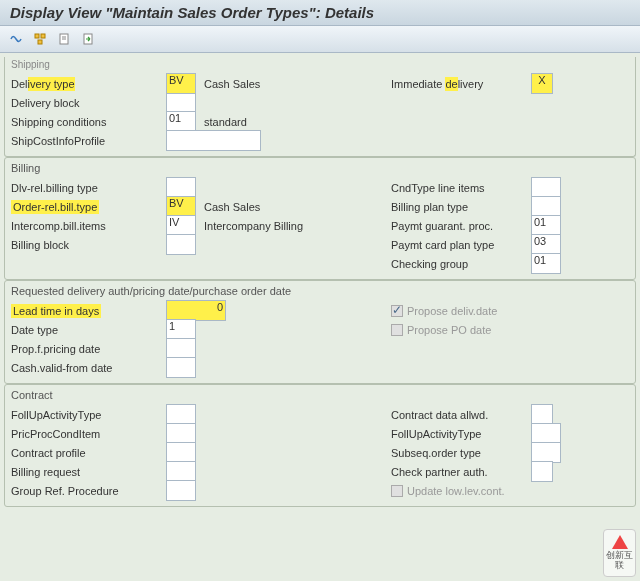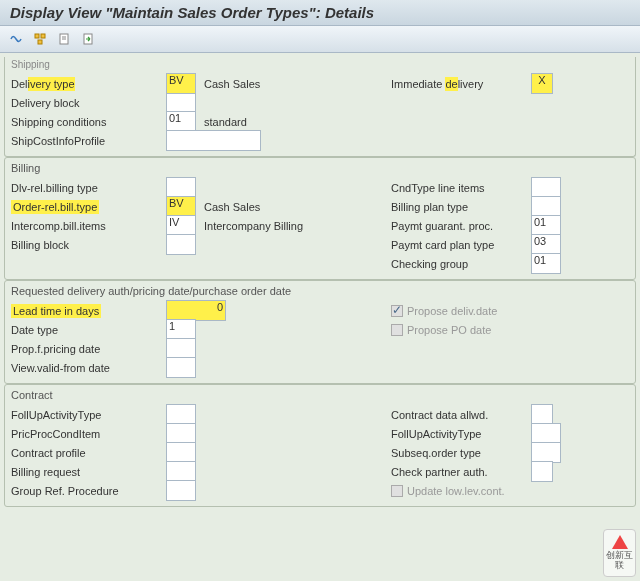--- a/index.html
+++ b/index.html
@@ -286,21 +286,21 @@
       </div>
     </div>
     <div class="row">
       <div class="left-col">
         <span class="label">Prop.f.pricing date</span>
         <span class="input w-short"></span>
       </div>
     </div>
     <div class="row">
       <div class="left-col">
-        <span class="label">View.valid-from date</span>
+        <span class="label">Cash.valid-from date</span>
         <span class="input w-short"></span>
       </div>
     </div>
   </div>
 
   <div class="group">
     <div class="group-title">Contract</div>
     <div class="row">
       <div class="left-col">
         <span class="label">FollUpActivityType</span>

